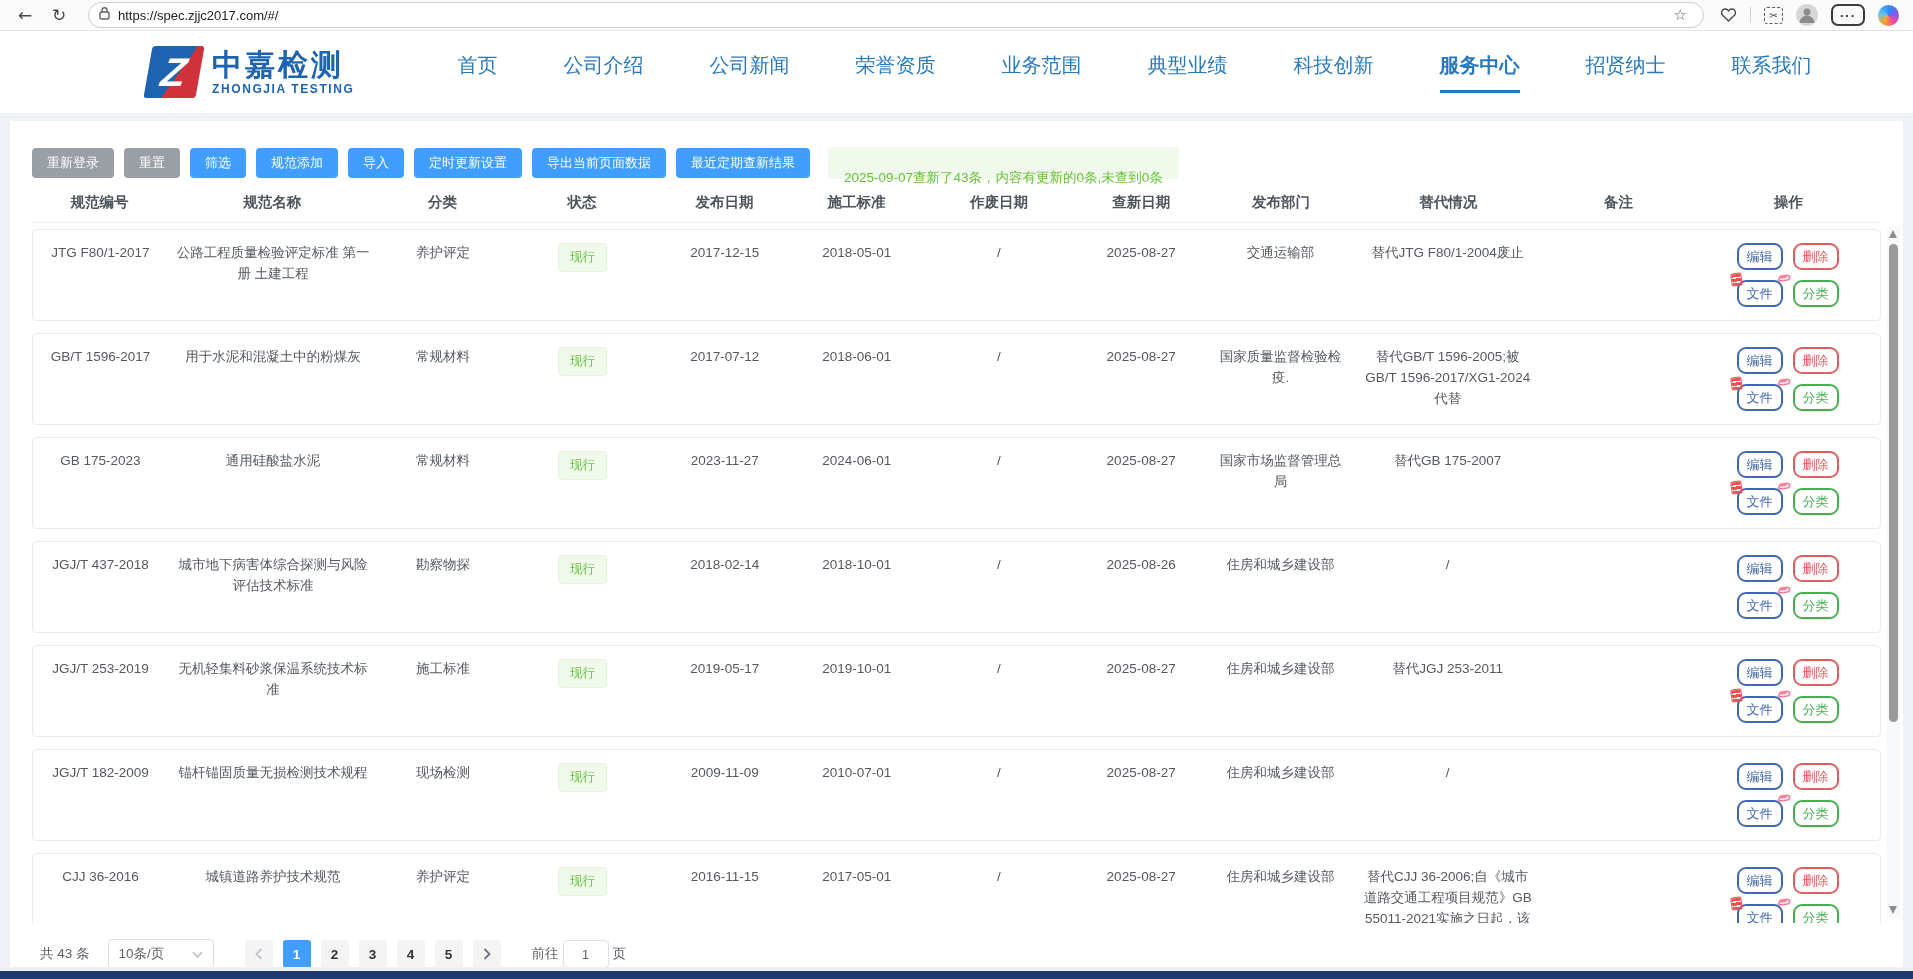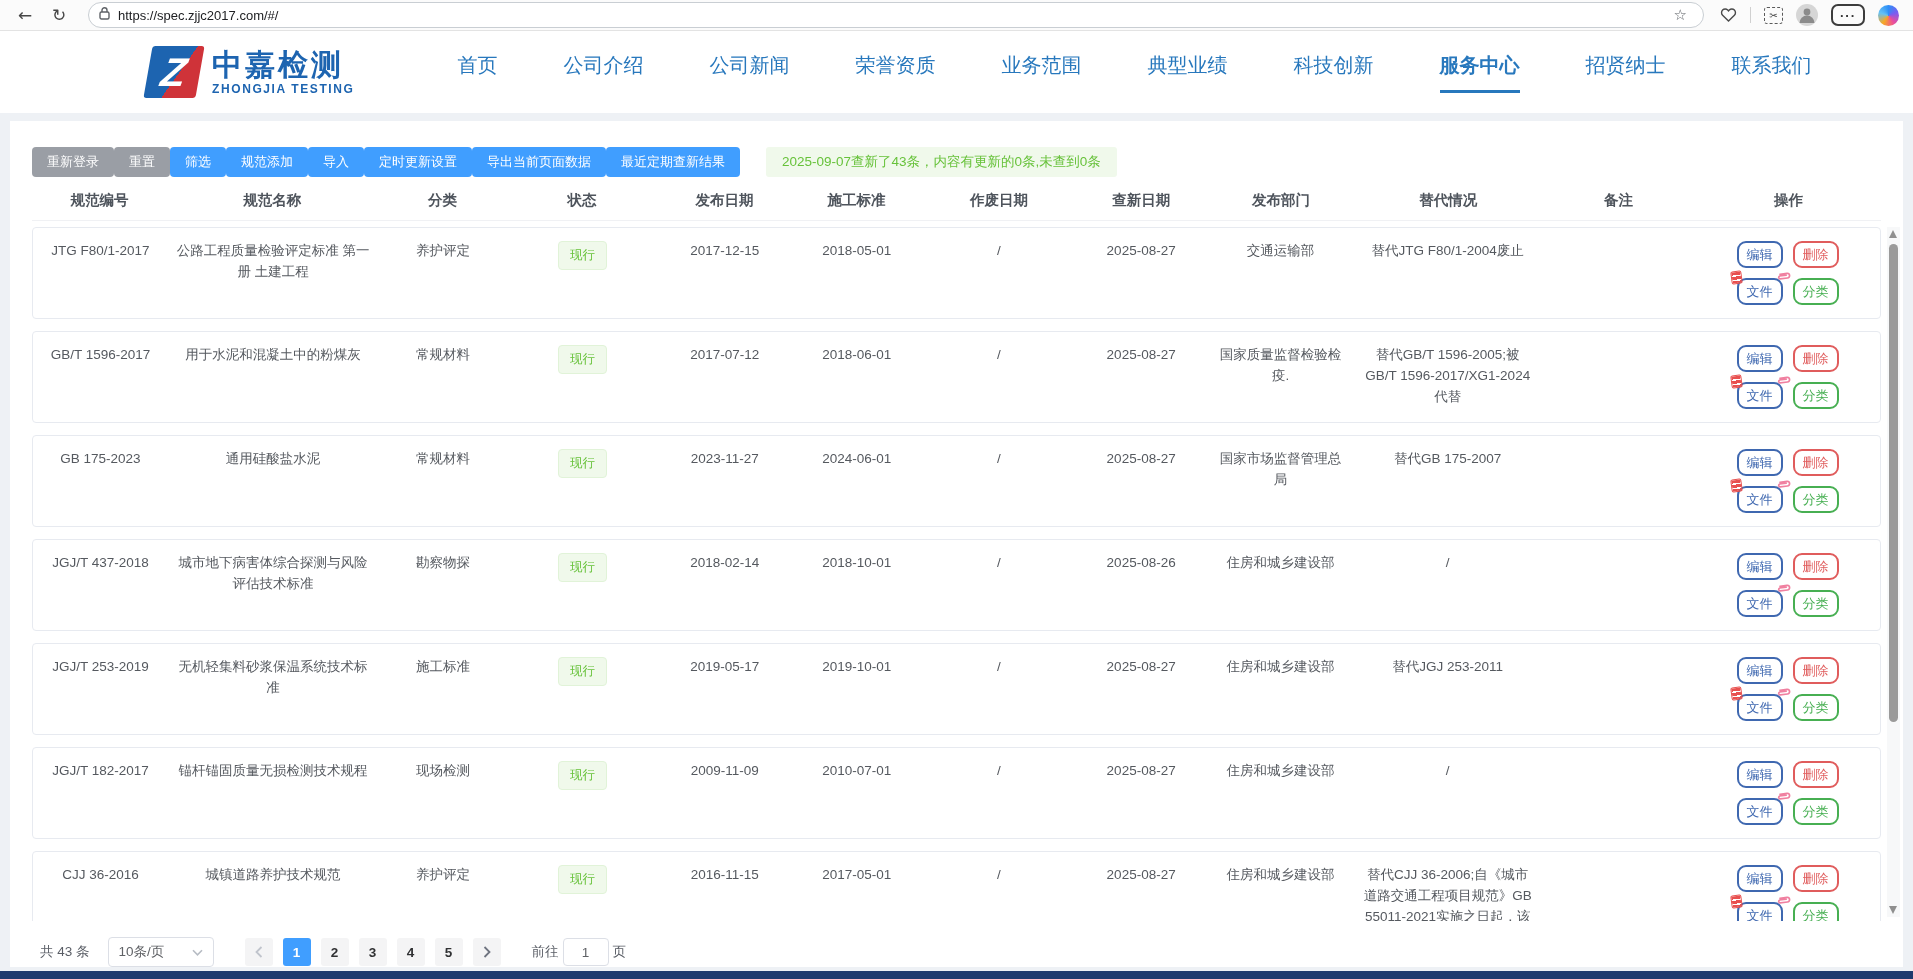--- a/index.html
+++ b/index.html
@@ -39,21 +39,21 @@
   .nav-item.active{font-weight:bold}
   .nav-item.active span{border-bottom-color:var(--nav-blue)}
 
   
   .panel{margin:8px 10px 0;background:#fff;position:relative;height:846px;overflow:hidden}
 
   .toolbar{display:flex;align-items:center;gap:10px;padding:26px 0 0 22px}
   .tbtn{height:30px;border:none;border-radius:4px;color:#fff;font-size:13px;padding:0 15px;cursor:pointer;white-space:nowrap;font-family:inherit}
   .tbtn.gray{background:var(--gray-button)}
   .tbtn.blue{background:var(--accent-blue)}
-  .status-msg{height:30px;line-height:30px;background:var(--success-bg);color:var(--success-green);font-size:13.5px;padding:0 16px;border-radius:3px;margin-left:16px;white-space:nowrap}
+  .status-msg{height:30px;line-height:30px;background:var(--success-bg);color:var(--success-green);font-size:13.5px;padding:16px 16px;border-radius:3px;margin-left:8px;white-space:nowrap}
 
   .thead{display:flex;margin:14px 22px 0;padding-bottom:10px;font-weight:bold;font-size:14.5px;color:#4e545c;border-bottom:1px solid #f0f1f4;align-items:center}
   .cols>.cell:nth-child(1){width:7.3%}
   .cols>.cell:nth-child(2){width:11.4%}
   .cols>.cell:nth-child(3){width:7%}
   .cols>.cell:nth-child(4){width:8.1%}
   .cols>.cell:nth-child(5){width:7.3%}
   .cols>.cell:nth-child(6){width:7%}
   .cols>.cell:nth-child(7){width:8.4%}
   .cols>.cell:nth-child(8){width:7%}
@@ -159,21 +159,21 @@
 
   <div class="nav-item"><span>招贤纳士</span></div>
 
   <div class="nav-item"><span>联系我们</span></div>
 </div>
 </div>
 
 <div class="panel">
 
   <div class="toolbar">
-    <span id="toolbar-buttons" style="display:flex;gap:0">
+    <span id="toolbar-buttons" style="display:flex;gap:10px">
     <button class="tbtn gray">重新登录</button>
 
     <button class="tbtn gray">重置</button>
 
     <button class="tbtn blue">筛选</button>
 
     <button class="tbtn blue">规范添加</button>
 
     <button class="tbtn blue">导入</button>
 
@@ -346,21 +346,21 @@
                   <path d="M4.5 8.5 9.5 3.5a2.3 2.3 0 0 1 3.3 3.3L7.6 12a1.5 1.5 0 0 1-2.1-2.1L10 5.4" fill="none" stroke="#f080a0" stroke-width="1.7" stroke-linecap="round"></path>
                 </svg>
             </span>
           </button>
           <button class="abtn cat">分类</button>
         </div>
       </div>
     </div>
 
     <div class="rowcard cols">
-      <div class="cell">JGJ/T 182-2017</div>
+      <div class="cell">JGJ/T 182-2009</div>
       <div class="cell">锚杆锚固质量无损检测技术规程</div>
       <div class="cell">现场检测</div>
       <div class="cell"><span class="status-badge">现行</span></div>
       <div class="cell">2009-11-09</div>
       <div class="cell">2010-07-01</div>
       <div class="cell">/</div>
       <div class="cell">2025-08-27</div>
       <div class="cell">住房和城乡建设部</div>
       <div class="cell">/</div>
       <div class="cell"></div>

